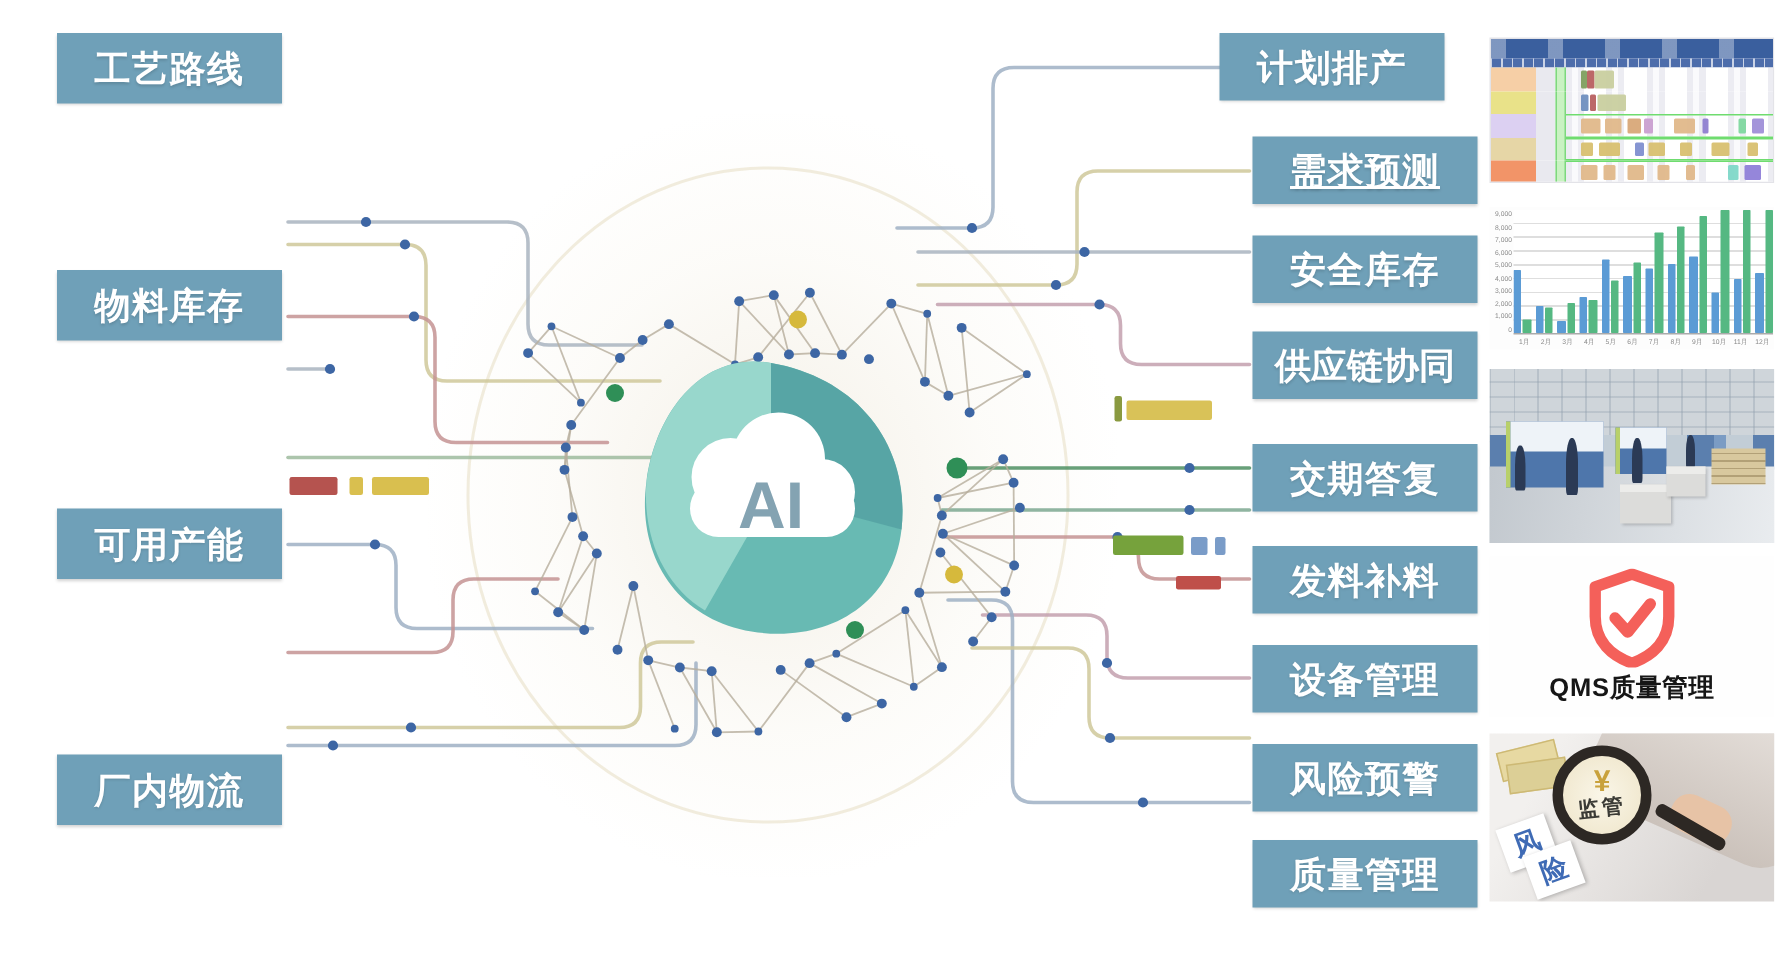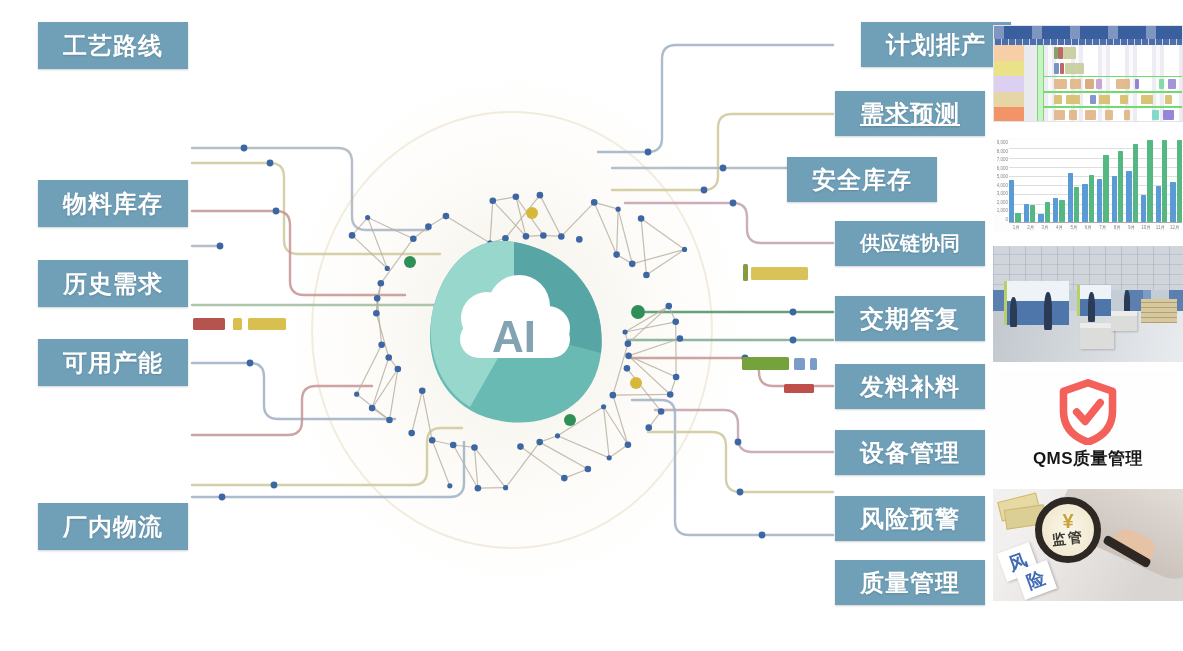--- a/index.html
+++ b/index.html
@@ -9,21 +9,21 @@
 
   
   .lbox {
     position:absolute; width:150px; height:47px;
     background:#6fa0b8; color:#fff; font-weight:bold; font-size:24px;
     display:flex; align-items:center; justify-content:center;
     letter-spacing:1px; text-shadow:0 1px 2px rgba(0,0,0,.15);
     box-shadow:0 1px 2px rgba(0,0,0,.18);
   }
   .lbox.right { height:45px; }
-  .lbox.small { font-size:20px; letter-spacing:0; }
+  .lbox.small { font-size:24px; letter-spacing:0; }
 
   
   #halo { position:absolute; left:285px; top:75px; width:460px; height:510px;
     background:radial-gradient(ellipse at center, rgba(242,237,226,.85) 0%, rgba(250,248,242,.5) 45%, rgba(255,255,255,0) 72%);
     pointer-events:none; }
   svg.layer { position:absolute; left:0; top:0; width:1183px; height:651px; pointer-events:none; }
 
   
   .thumb { position:absolute; left:993px; width:190px; overflow:hidden; background:#fff; }
 
@@ -298,27 +298,26 @@
         <circle cx="519" cy="306" r="31"></circle>
         <circle cx="548" cy="328" r="22"></circle>
         <rect x="460" y="320" width="110" height="38" rx="19"></rect>
       </g>
       <text x="514" y="352" font-size="44" font-weight="bold" fill="#84a3b2" text-anchor="middle">AI</text>
     </g>
   </svg>
 
   <div class="lbox" style="left:38px; top:22px;">工艺路线</div>
   <div class="lbox" style="left:38px; top:180px;">物料库存</div>
-  <div class="lbox" style="left:38px; top:260px;">历史需求</div>
   <div class="lbox" style="left:38px; top:339px;">可用产能</div>
   <div class="lbox" style="left:38px; top:503px;">厂内物流</div>
 
-  <div class="lbox right" style="left:861px; top:22px;">计划排产</div>
+  <div class="lbox right" style="left:813px; top:22px;">计划排产</div>
   <div class="lbox right" style="left:835px; top:91px;text-decoration:underline;">需求预测</div>
-  <div class="lbox right" style="left:787px; top:157px;">安全库存</div>
+  <div class="lbox right" style="left:835px; top:157px;">安全库存</div>
   <div class="lbox right small" style="left:835px; top:221px;">供应链协同</div>
   <div class="lbox right" style="left:835px; top:296px;">交期答复</div>
   <div class="lbox right" style="left:835px; top:364px;">发料补料</div>
   <div class="lbox right" style="left:835px; top:430px;">设备管理</div>
   <div class="lbox right" style="left:835px; top:496px;">风险预警</div>
   <div class="lbox right" style="left:835px; top:560px;">质量管理</div>
 
   <div class="thumb" id="gantt">
     <div class="g-head"></div>
     <div class="g-ticks"></div>

